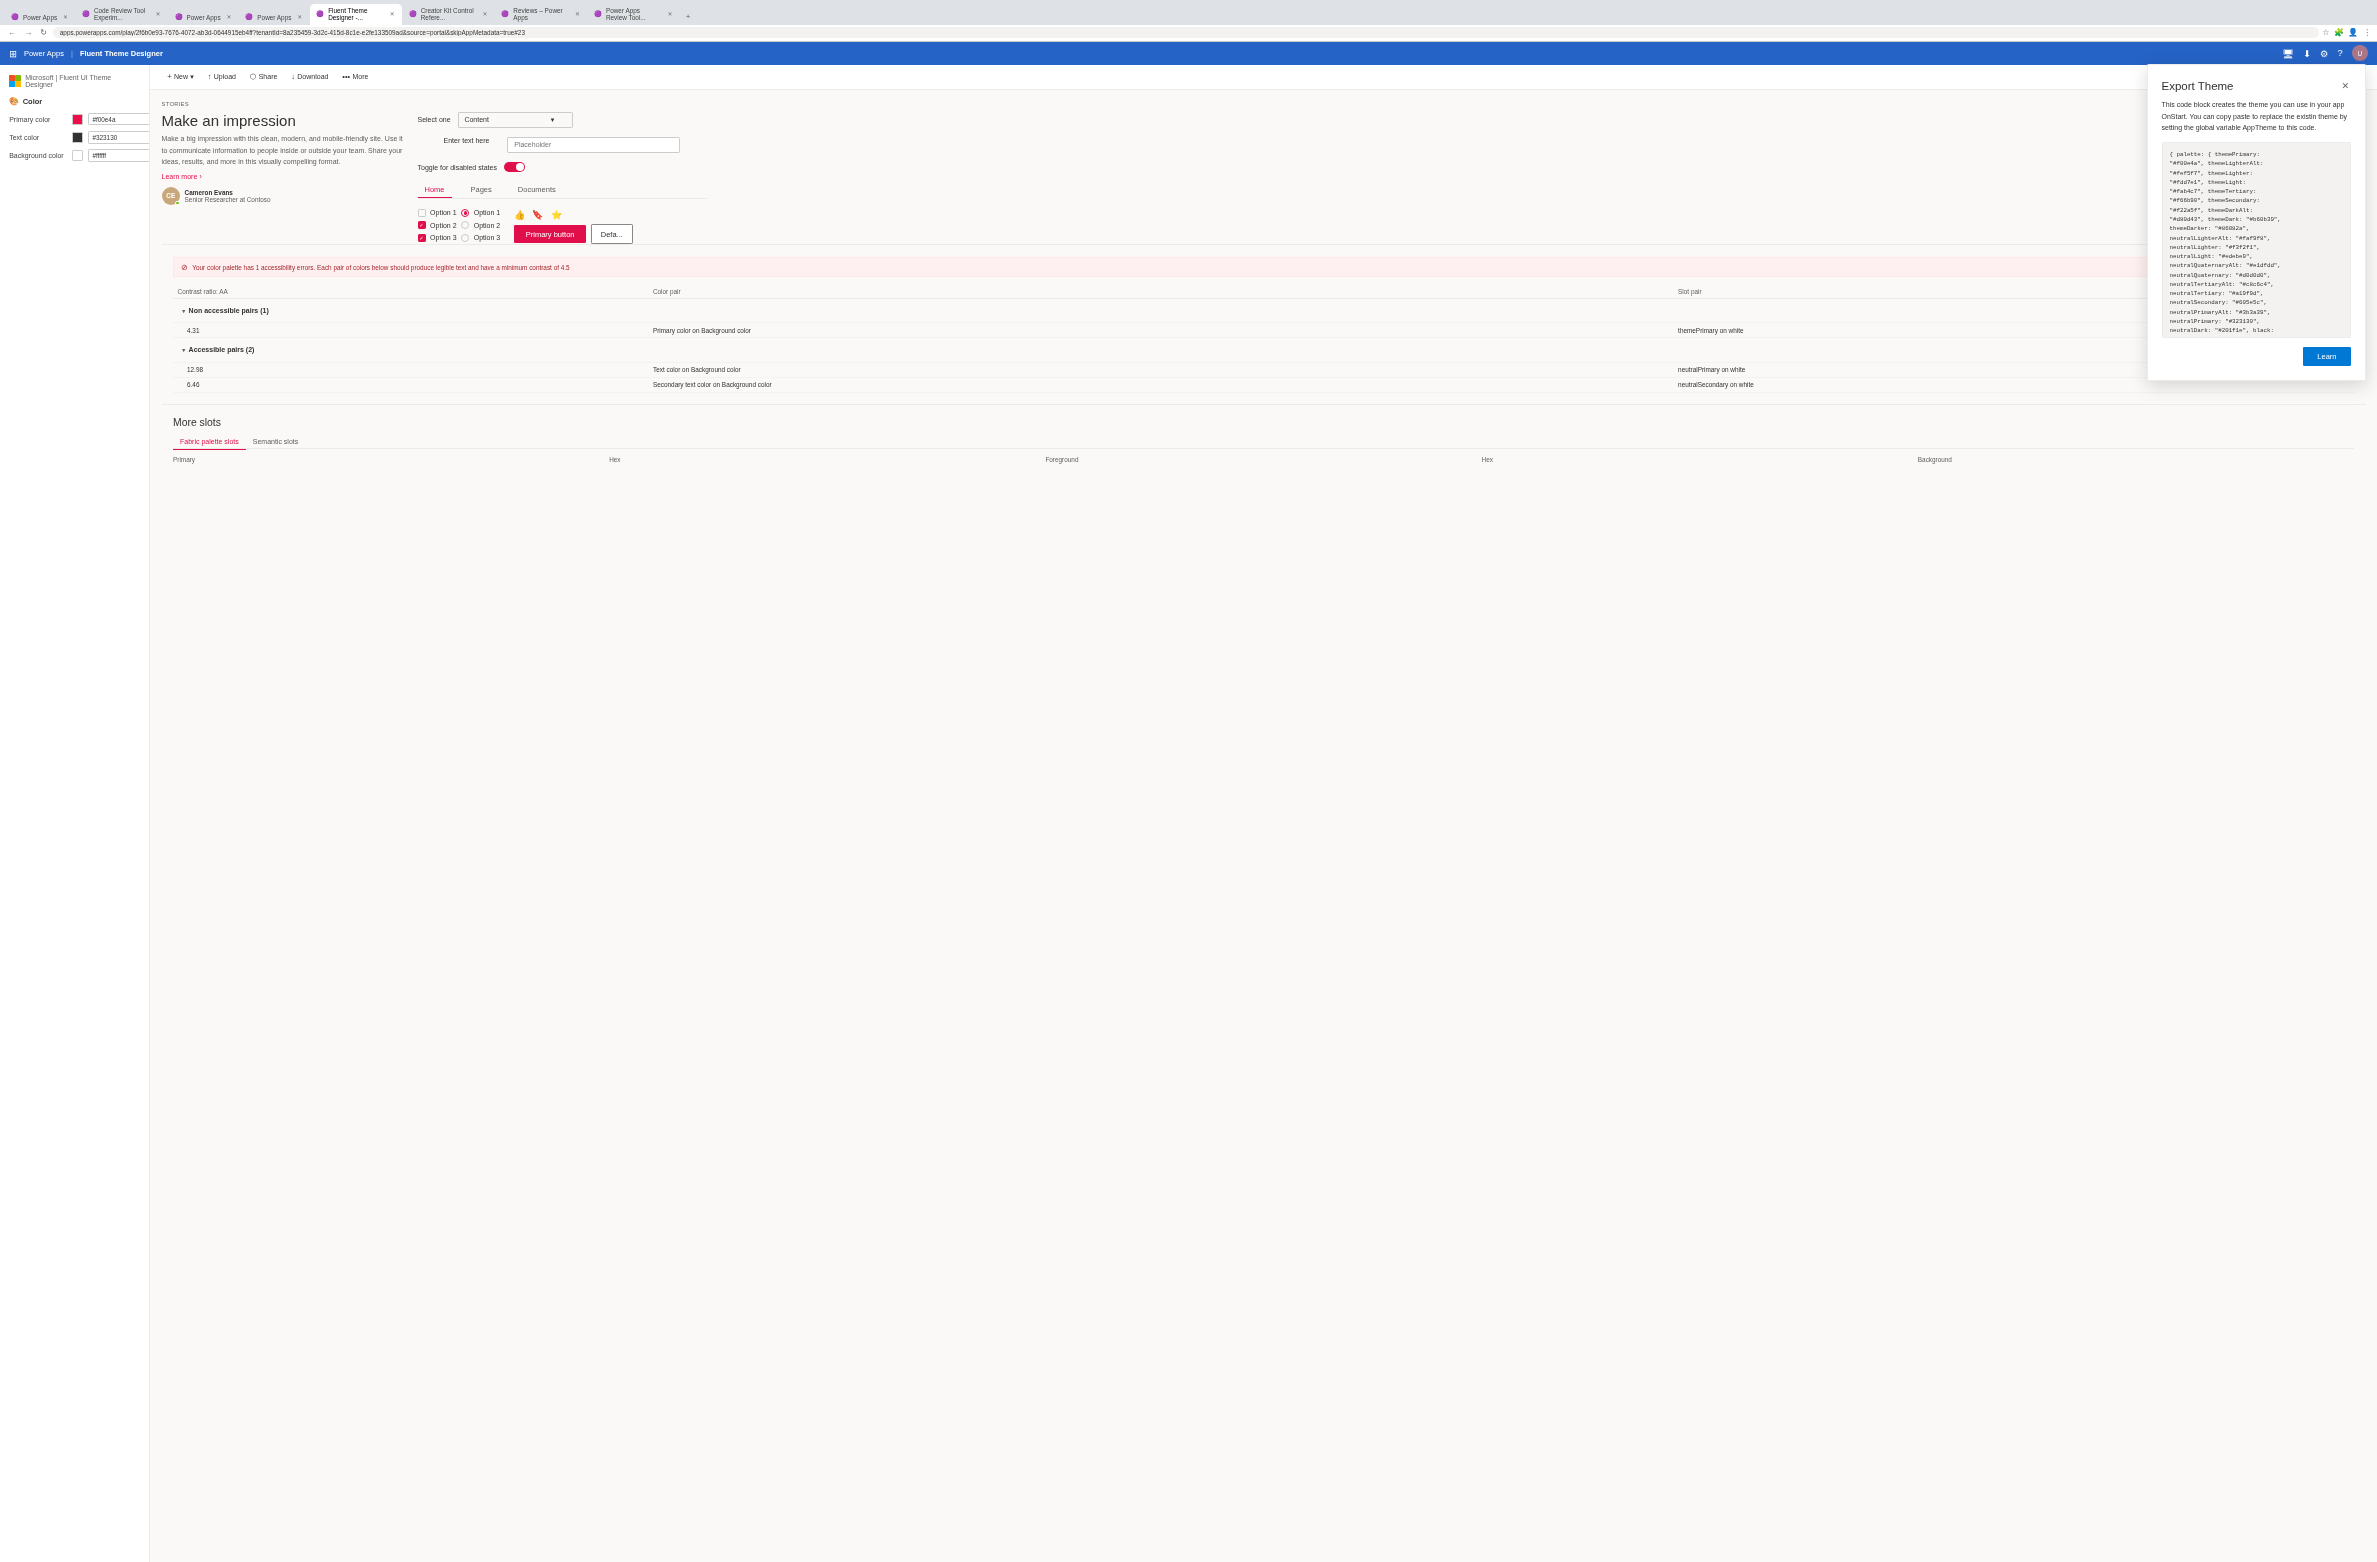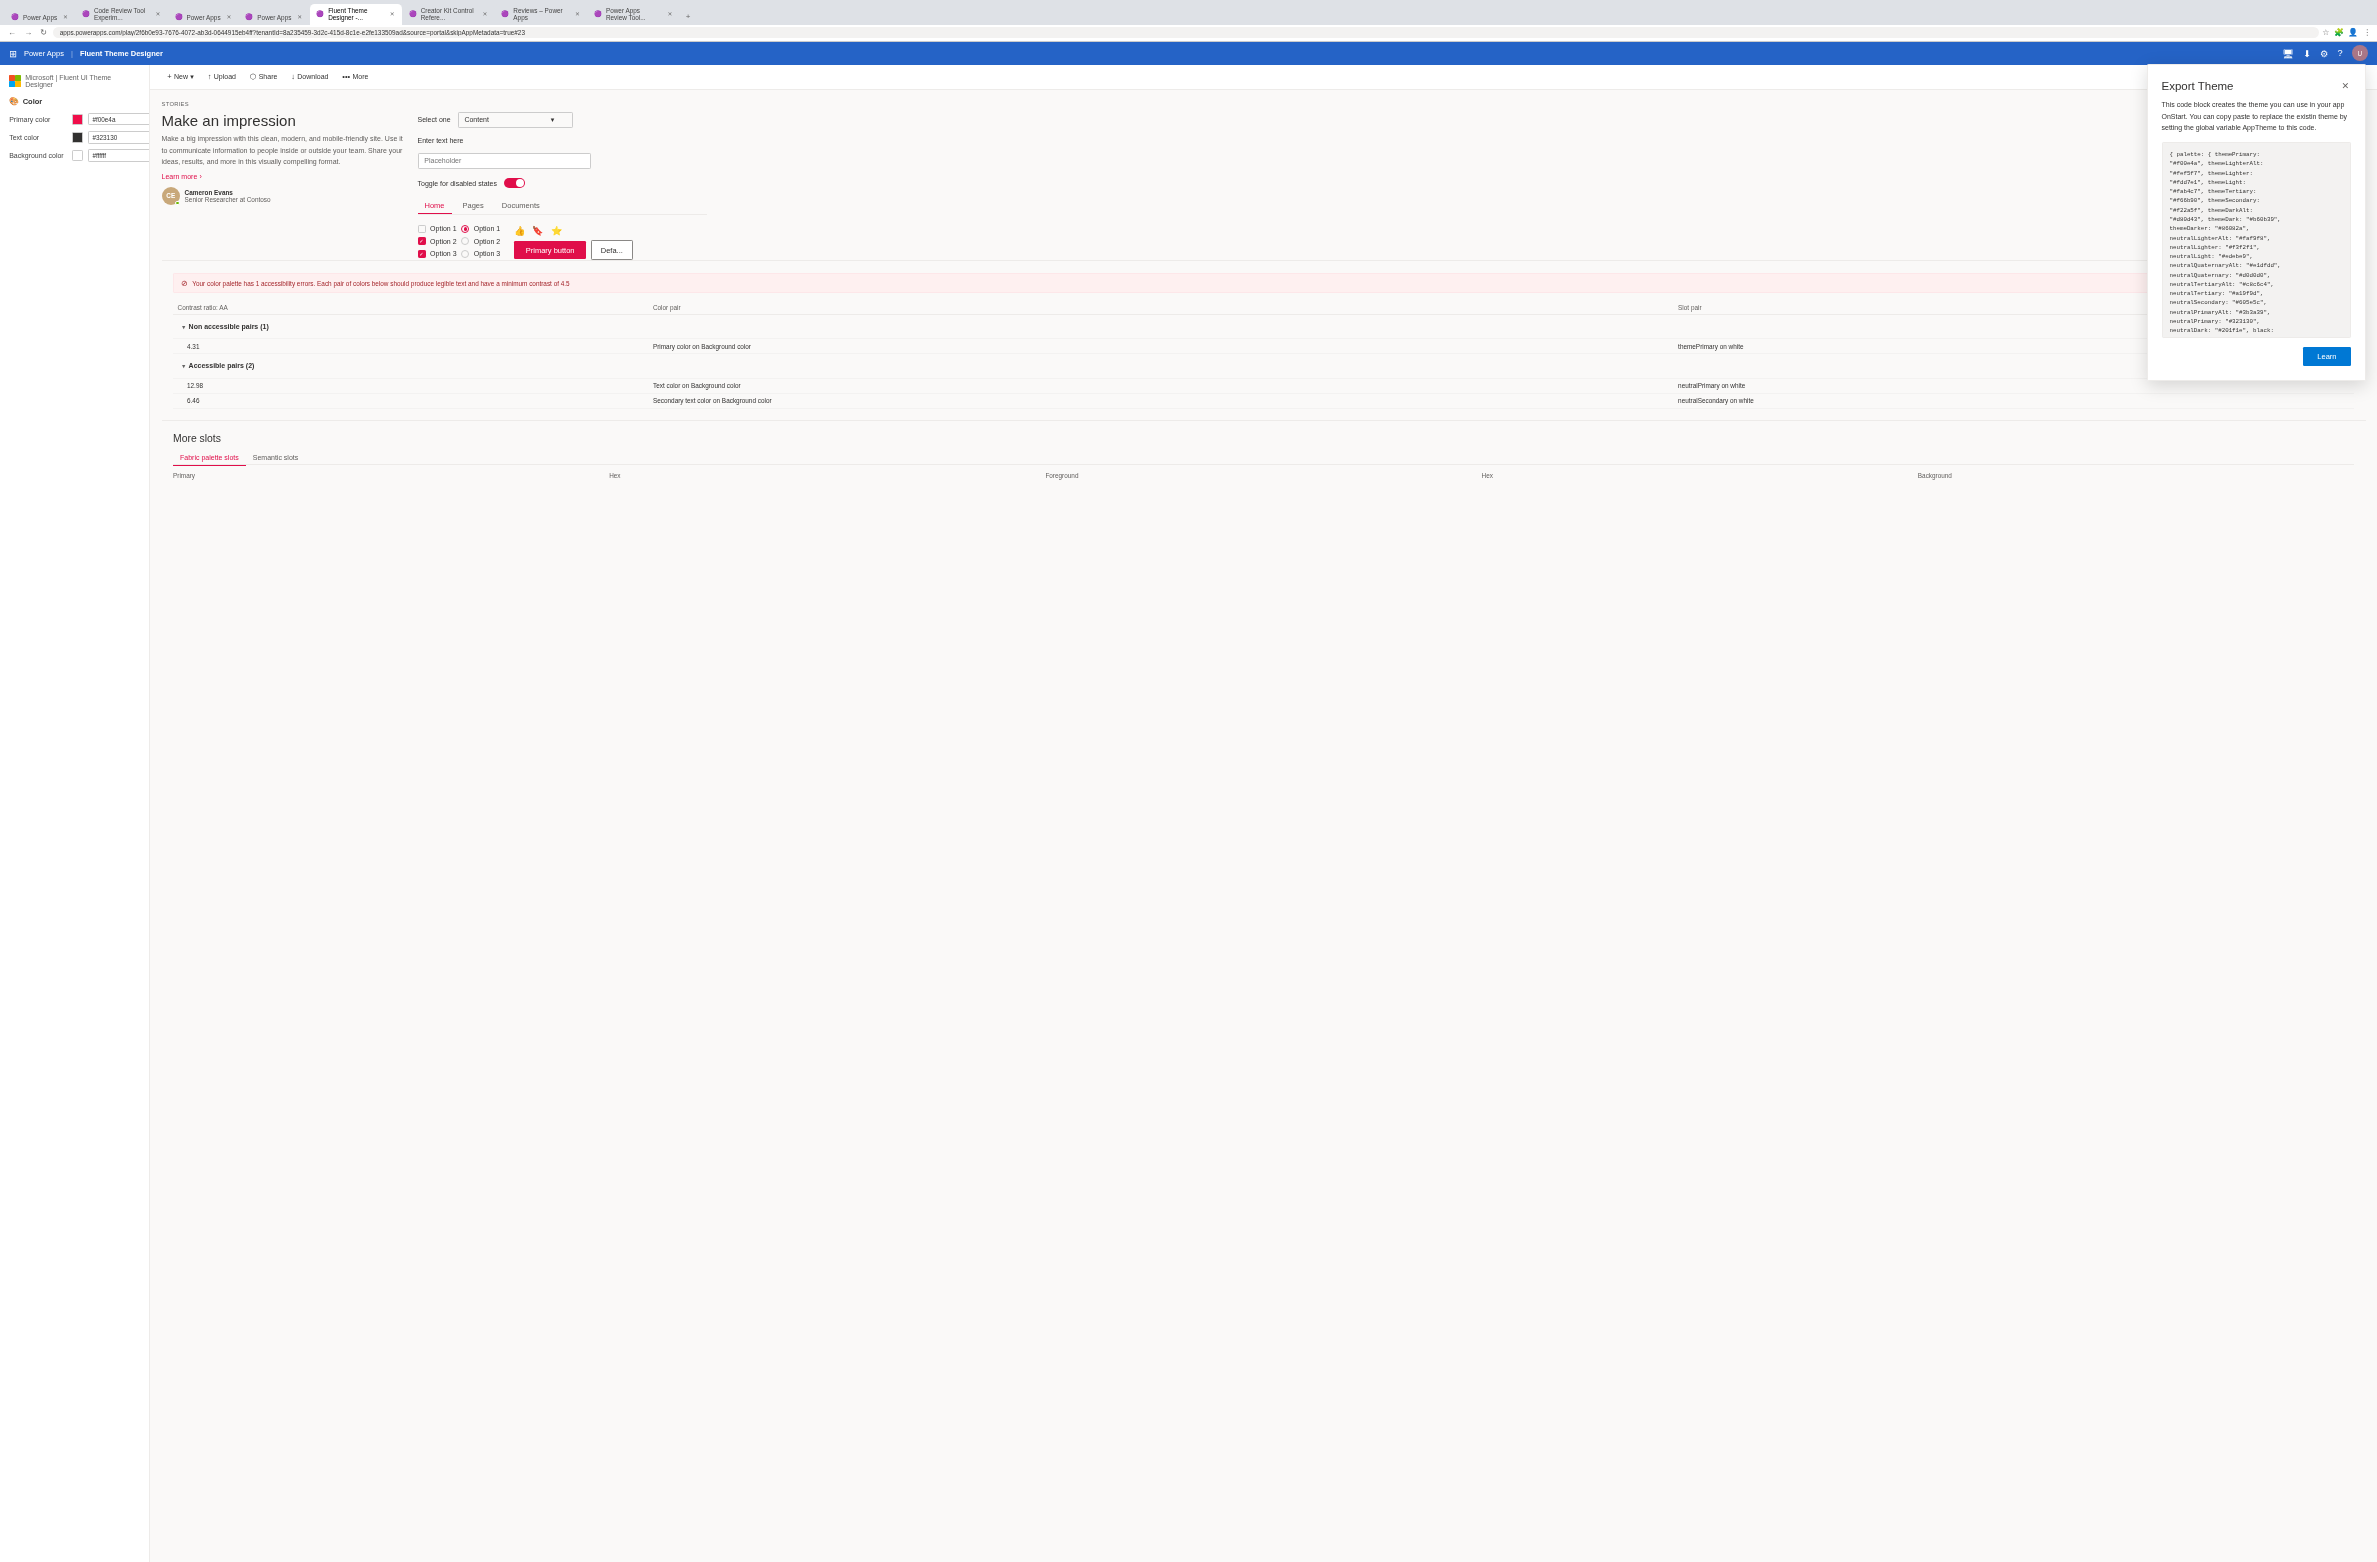--- a/index.html
+++ b/index.html
@@ -81,21 +81,21 @@
     .select-section { display: flex; align-items: center; gap: 7px; }
     .select-label { font-size: 7px; color: #323130; }
     .select-box { border: 0.6px solid #ccc; border-radius: 1.2px; padding: 2.9px 17.3px 2.9px 5.8px; font-size: 7px; color: #323130; position: relative; display: flex; align-items: center; width: 115px; justify-content: space-between; }
 
     .toggle-row { display: flex; align-items: center; gap: 7px; }
     .toggle-label { font-size: 7px; color: #323130; }
     .toggle { width: 21px; height: 10.4px; background: #e00e4a; border-radius: 5.2px; position: relative; cursor: pointer; }
     .toggle .toggle-thumb { position: absolute; right: 1.2px; top: 1.2px; width: 8px; height: 8px; background: #fff; border-radius: 50%; }
 
     
-    .pivot-nav { display: flex; gap: 4px; border-bottom: 0.6px solid #edebe9; }
+    .pivot-nav { display: flex; gap: 12px; border-bottom: 0.6px solid #edebe9; }
     .pivot-item { padding: 3.5px 7px; font-size: 7.5px; color: #605e5c; cursor: pointer; border-bottom: 1.2px solid transparent; }
     .pivot-item.active { color: #e00e4a; border-bottom-color: #e00e4a; }
 
     
     .options-grid { display: grid; grid-template-columns: 1fr 1fr; gap: 4.6px; }
     .option-row { display: flex; align-items: center; gap: 4.6px; font-size: 7px; color: #323130; }
     .checkbox { width: 8px; height: 8px; border: 0.6px solid #ccc; border-radius: 1.2px; flex-shrink: 0; }
     .checkbox.checked { background: #e00e4a; border-color: #e00e4a; display: flex; align-items: center; justify-content: center; color: #fff; font-size: 5.2px; }
     .radio { width: 8px; height: 8px; border: 0.6px solid #ccc; border-radius: 50%; flex-shrink: 0; }
     .radio.checked { border-color: #e00e4a; position: relative; }
@@ -308,21 +308,21 @@
           <div class="stories-right">
 
             <div class="select-section">
               <span class="select-label">Select one</span>
               <div class="select-box">
                 <span>Content</span>
                 <span>▾</span>
               </div>
             </div>
 
-            <div style="display:flex; flex-direction:column; gap:9px;justify-content:center;">
+            <div style="display:flex; flex-direction:row; gap:18px;justify-content:center;">
               <span style="font-size:7px; color:#323130;">Enter text here</span>
               <input type="text" style="border: 0.6px solid rgb(204, 204, 204); border-radius: 1.2px; padding: 3.5px 5.8px; font-size: 7px; width: 173px;" placeholder="Placeholder">
             </div>
 
             <div class="toggle-row">
               <span class="toggle-label">Toggle for disabled states</span>
               <div class="toggle">
                 <div class="toggle-thumb"></div>
               </div>
             </div>

